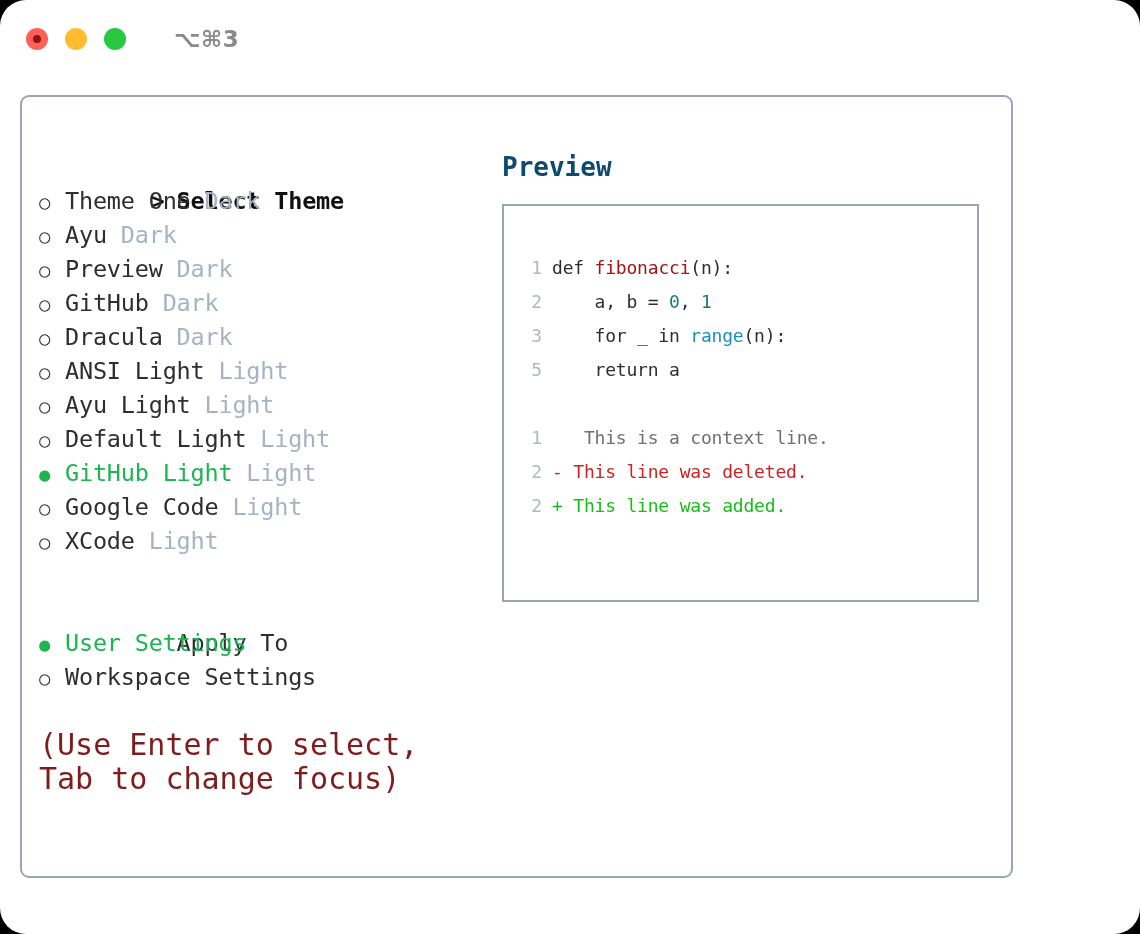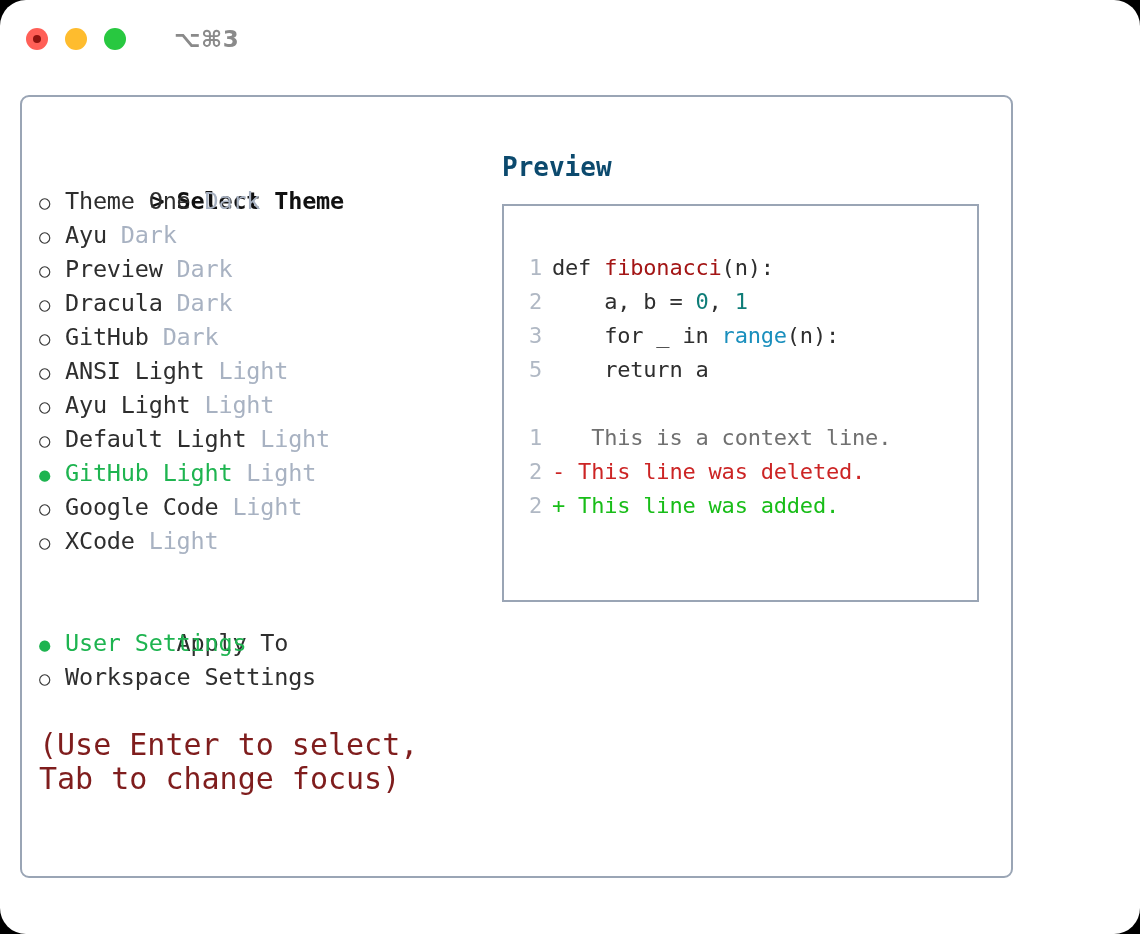--- a/index.html
+++ b/index.html
@@ -148,21 +148,21 @@
   .preview-box {
     margin-top: 20px;
     width: 477px;
     height: 398px;
     border: 2px solid #9aa5b5;
     box-sizing: border-box;
     background: #ffffff;
     padding: 45px 0 0 14px;
   }
   .code-line {
-    font-size: 22px;
+    font-size: 18px;
     line-height: 34px;
     white-space: pre;
     color: #2e2e2e;
     letter-spacing: -0.2px;
   }
   .lno {
     color: #b0b8c4;
     display: inline-block;
     width: 24px;
     text-align: right;
@@ -195,22 +195,22 @@
     <div class="left-col">
 
       <div class="row header-row">
         <span class="marker">&gt;</span><span>Select Theme</span>
       </div>
 
       <div id="theme-list">
           <div class="row"><span class="marker bullet-empty"></span><span class="label">Theme One</span><span class="tag"> Dark</span></div>
           <div class="row"><span class="marker bullet-empty"></span><span class="label">Ayu</span><span class="tag"> Dark</span></div>
           <div class="row"><span class="marker bullet-empty"></span><span class="label">Preview</span><span class="tag"> Dark</span></div>
+          <div class="row"><span class="marker bullet-empty"></span><span class="label">GitHub</span><span class="tag"> Dark</span></div>
           <div class="row"><span class="marker bullet-empty"></span><span class="label">Dracula</span><span class="tag"> Dark</span></div>
-          <div class="row"><span class="marker bullet-empty"></span><span class="label">GitHub</span><span class="tag"> Dark</span></div>
           <div class="row"><span class="marker bullet-empty"></span><span class="label">ANSI Light</span><span class="tag"> Light</span></div>
           <div class="row"><span class="marker bullet-empty"></span><span class="label">Ayu Light</span><span class="tag"> Light</span></div>
           <div class="row"><span class="marker bullet-empty"></span><span class="label">Default Light</span><span class="tag"> Light</span></div>
           <div class="row selected"><span class="marker bullet-filled"></span><span class="label">GitHub Light</span><span class="tag"> Light</span></div>
           <div class="row"><span class="marker bullet-empty"></span><span class="label">Google Code</span><span class="tag"> Light</span></div>
           <div class="row"><span class="marker bullet-empty"></span><span class="label">XCode</span><span class="tag"> Light</span></div>
         </div>
 
       <div class="section-gap"></div>
 

